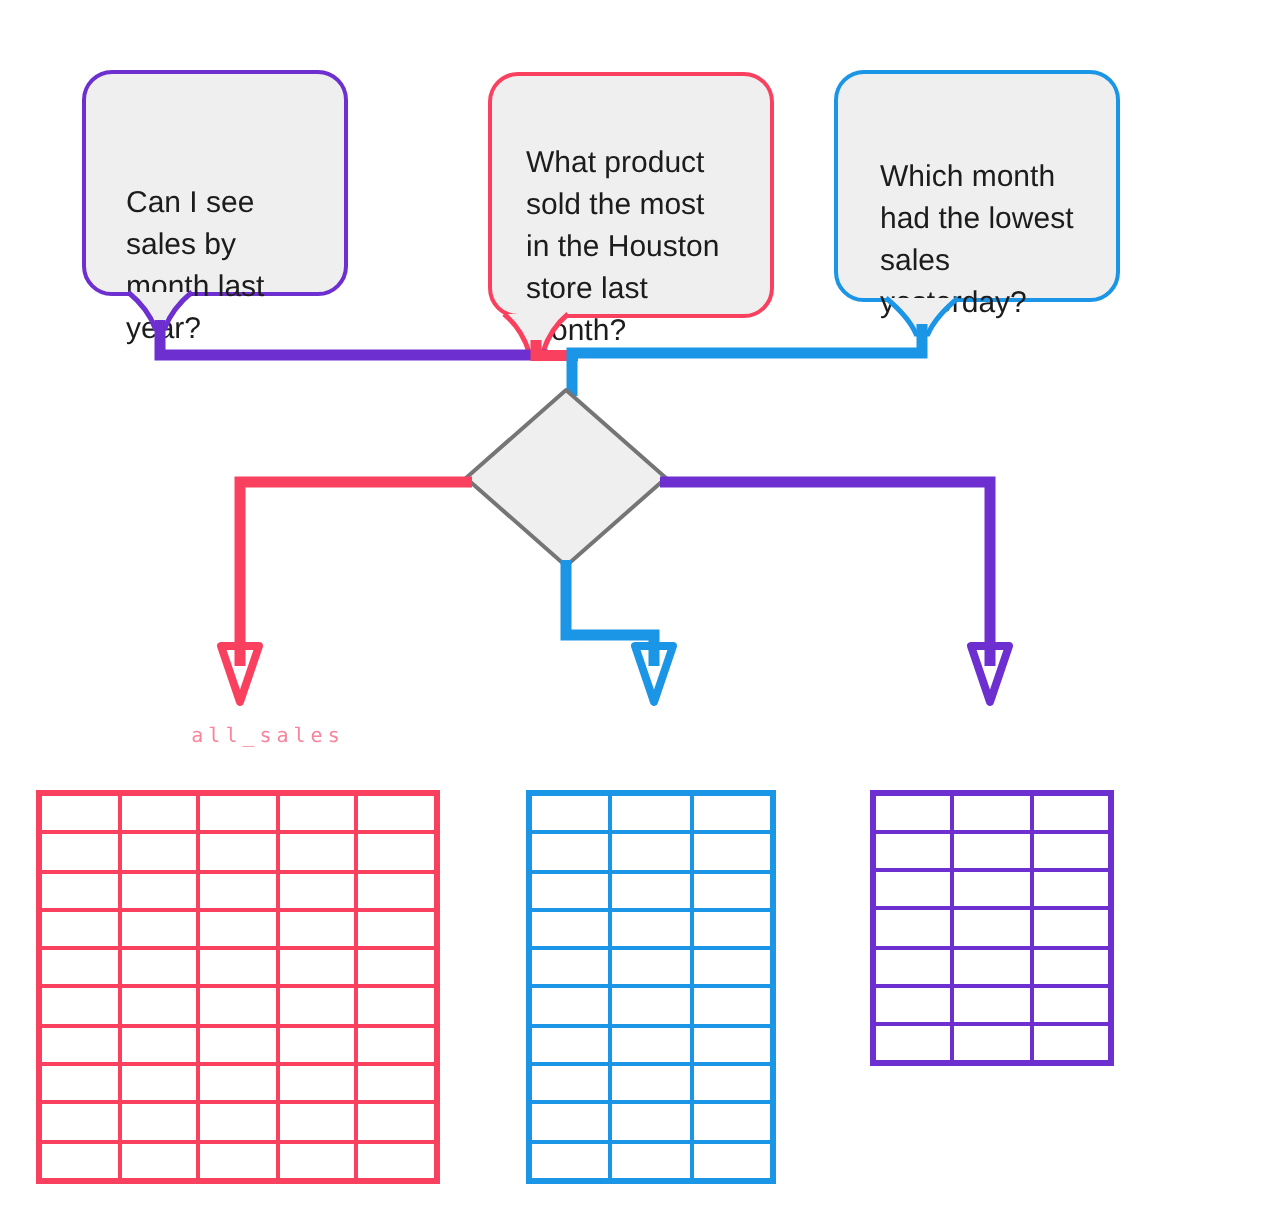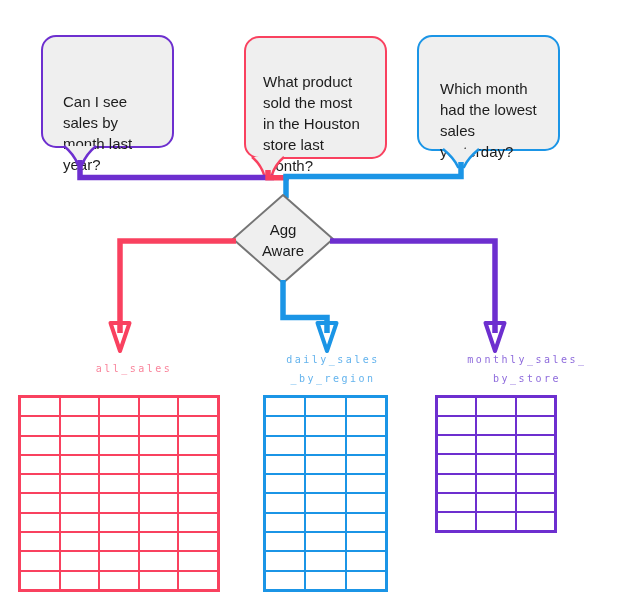--- a/index.html
+++ b/index.html
@@ -108,28 +108,22 @@
     <path class="arrow s-pink" d="M 110.5 323 L 129.5 323 L 120 351 Z"></path>
     <path class="wire s-pink" d="M 236 241 L 120 241 L 120 333"></path>
 
     <path class="arrow s-blue" d="M 317.5 323 L 336.5 323 L 327 351 Z"></path>
     <path class="wire s-blue" d="M 283 280 L 283 317.5 L 327 317.5 L 327 333"></path>
 
     <path class="arrow s-purple" d="M 485.5 323 L 504.5 323 L 495 351 Z"></path>
     <path class="wire s-purple" d="M 330 241 L 495 241 L 495 333"></path>
   </svg>
 
-  <div class="diamond-label">Agg
-Aware</div>
 
   <div class="tbl-label l-pink">all_sales</div>
-  <div class="tbl-label l-blue">daily_sales
-_by_region</div>
-  <div class="tbl-label l-purple">monthly_sales_
-by_store</div>
 
   <div class="tbl t-pink" style="grid-template-columns: repeat(5, 1fr); grid-template-rows: repeat(10, 1fr);">
       <div class="cell"></div>
       <div class="cell"></div>
       <div class="cell"></div>
       <div class="cell"></div>
       <div class="cell"></div>
       <div class="cell"></div>
       <div class="cell"></div>
       <div class="cell"></div>

